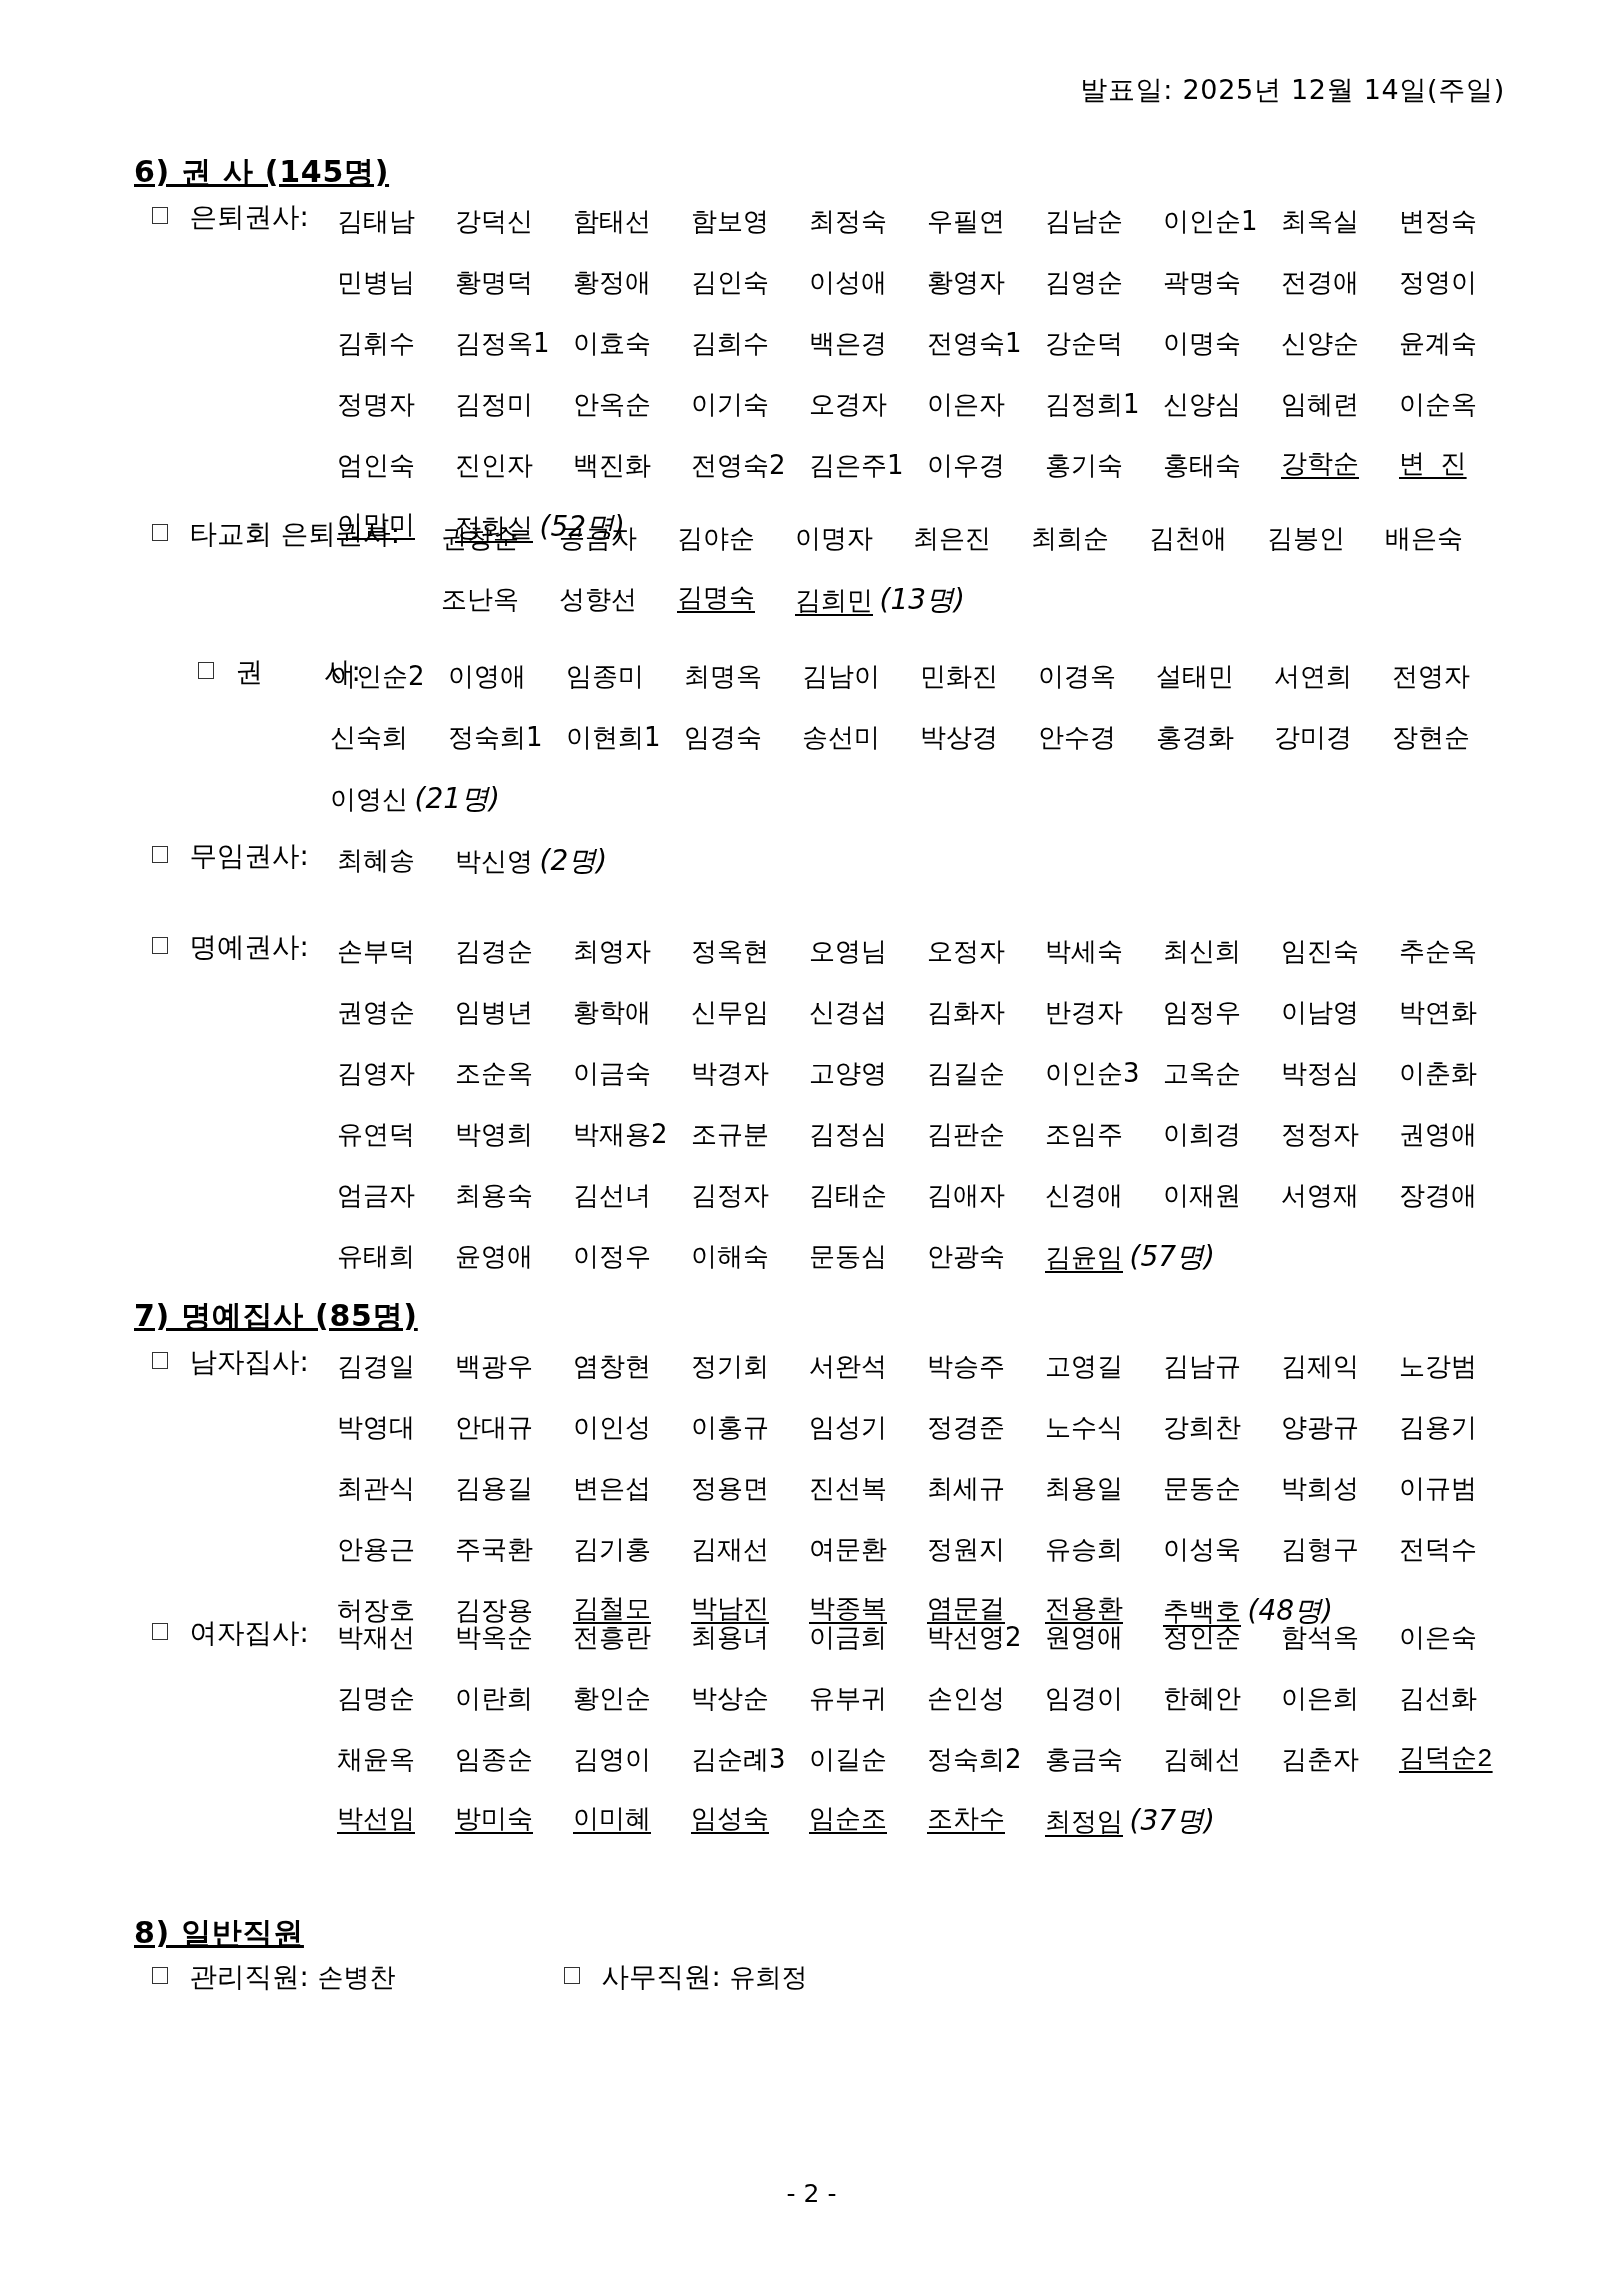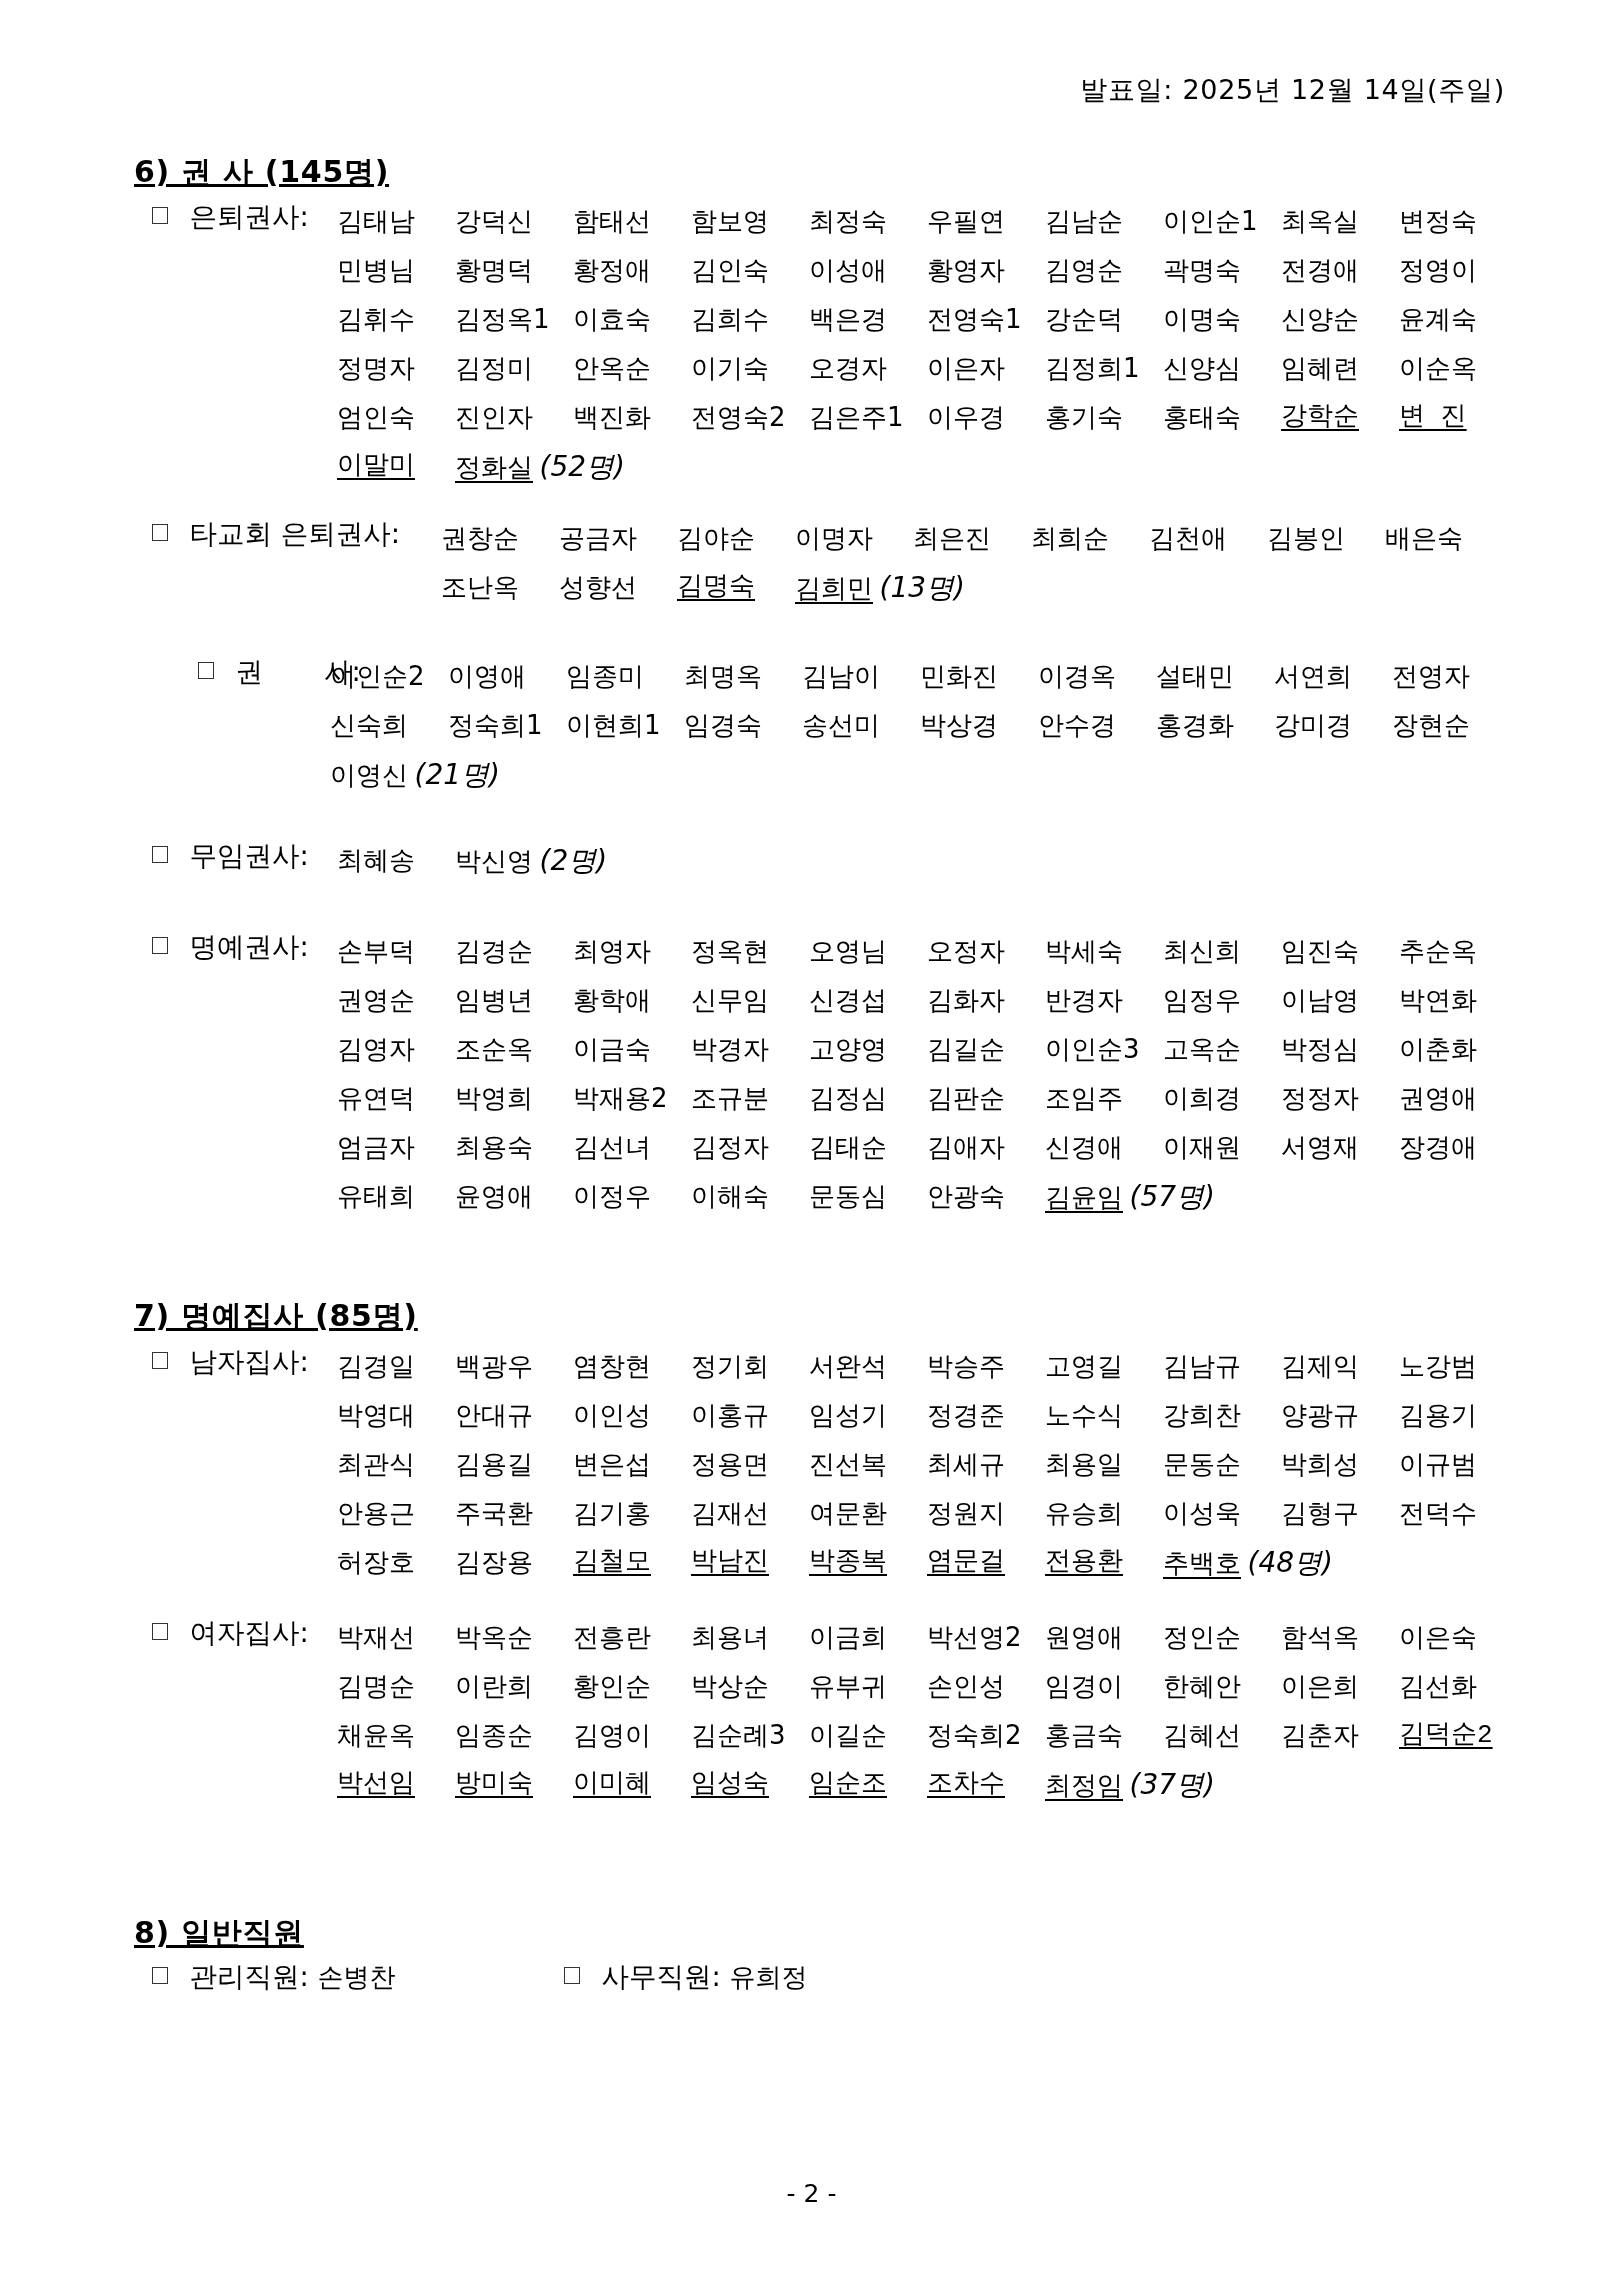--- a/index.html
+++ b/index.html
@@ -21,21 +21,21 @@
     font-size: 27.5px; white-space: nowrap;
   }
   .box {
     display: inline-block; width: 14.4px; height: 15.7px;
     border: 1.3px solid #333; vertical-align: middle;
     margin-right: 21px; position: relative; top: -2.6px;
   }
   .grid {
     position: absolute; top: 0;
     display: grid; grid-template-columns: repeat(10, 118px);
-    row-gap: 4px; font-size: 26px; line-height: 45px;
+    row-gap: 16px; font-size: 26px; line-height: 45px;
   }
   .grid span { white-space: nowrap; }
   .grid span.ul { text-decoration: underline; text-decoration-thickness: 2px; text-underline-offset: 5.2px; font-family: Liberation Mono, monospace; }
   .count { font-size: 28px; margin-left: 6.5px; font-style: italic; }
   .line-name { font-size: 26px; }
   .pagenum {
     position: absolute; top: 2179px; left: 0; width: 100%;
     text-align: center; font-size: 25px;
   }
 </style>

